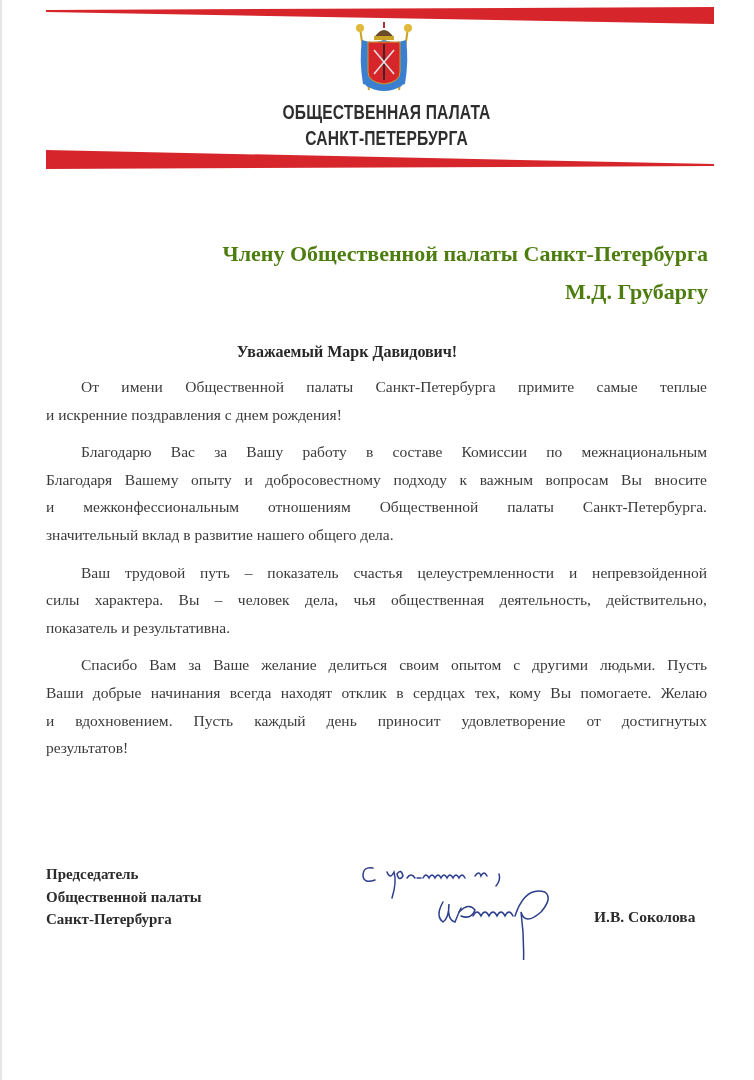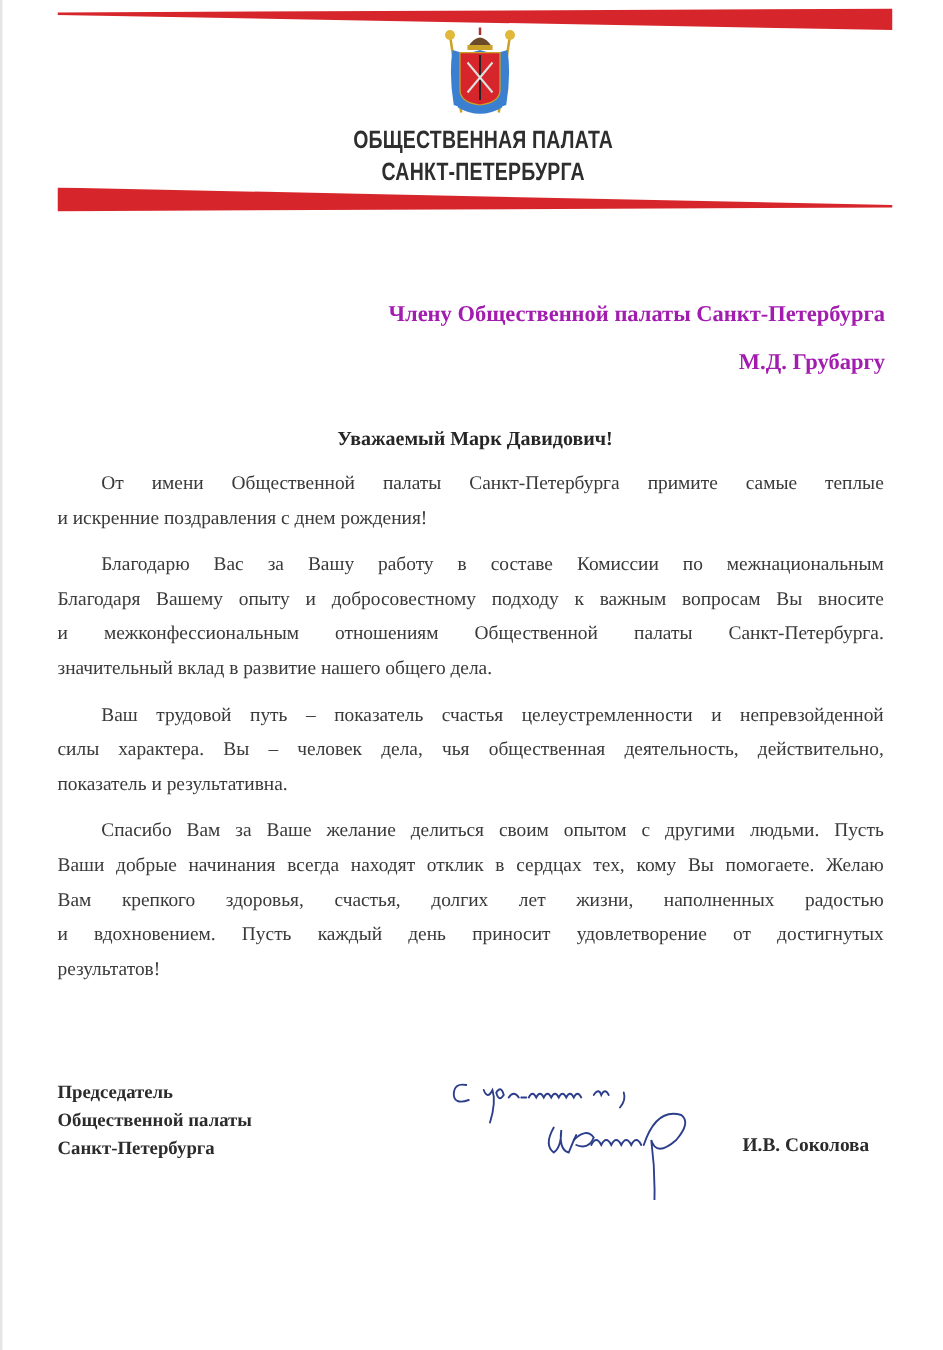--- a/index.html
+++ b/index.html
@@ -15,26 +15,26 @@
 
   .emblem { position: absolute; left: 355px; top: 20px; width: 58px; height: 76px; }
 
   .org-name { position: absolute; left: 0; width: 770px; text-align: center;
               font-family: "Liberation Sans", "DejaVu Sans", sans-serif; font-weight: bold;
               color: #2e2e2e; transform: scaleX(0.78); transform-origin: 392px 0; letter-spacing: 0.2px; }
   #org-line-1 { top: 101px; font-size: 20px; }
   #org-line-2 { top: 127px; font-size: 20px; }
 
   
-  .addressee { position: absolute; right: 46px; text-align: right; font-weight: bold; font-size: 18px; color: #a21caf; }
+  .addressee { position: absolute; right: 46px; text-align: right; font-weight: bold; font-size: 22px; color: #4d7c0f; }
   #addressee-1 { top: 241px; }
   #addressee-2 { top: 279px; }
 
   .greeting { position: absolute; left: 0; width: 694px; top: 343px; text-align: center;
-              font-weight: bold; font-size: 16px; color: #262626; margin-left: 33px; }
+              font-weight: bold; font-size: 16px; color: #262626; }
 
   
   .body-text { position: absolute; left: 46px; width: 661px; font-size: 15.5px; color: #3a3a3a; }
   .line { height: 27.6px; line-height: 27.6px; white-space: nowrap; }
   .line.j { text-align: justify; text-align-last: justify; }
   .line.first { padding-left: 35px; }
   .para { margin-bottom: 10px; }
 
   
   .sig-left { position: absolute; left: 46px; top: 863px; font-weight: bold; font-size: 15px; line-height: 22.5px; color: #2b2b2b; }
@@ -101,21 +101,20 @@
     <div class="line">значительный вклад в развитие нашего общего дела.</div>
   </div>
   <div class="para">
     <div class="line j first">Ваш трудовой путь – показатель счастья целеустремленности и непревзойденной</div>
     <div class="line j">силы характера. Вы – человек дела, чья общественная деятельность, действительно,</div>
     <div class="line">показатель и результативна.</div>
   </div>
   <div class="para">
     <div class="line j first">Спасибо Вам за Ваше желание делиться своим опытом с другими людьми. Пусть</div>
     <div class="line j">Ваши добрые начинания всегда находят отклик в сердцах тех, кому Вы помогаете. Желаю</div>
-    <div class="line j">Вам крепкого здоровья, счастья, долгих лет жизни, наполненных радостью</div>
     <div class="line j">и вдохновением. Пусть каждый день приносит удовлетворение от достигнутых</div>
     <div class="line">результатов!</div>
   </div>
 </div>
 
 <div class="sig-left">
   <div>Председатель</div>
   <div>Общественной палаты</div>
   <div>Санкт-Петербурга</div>
 </div>

